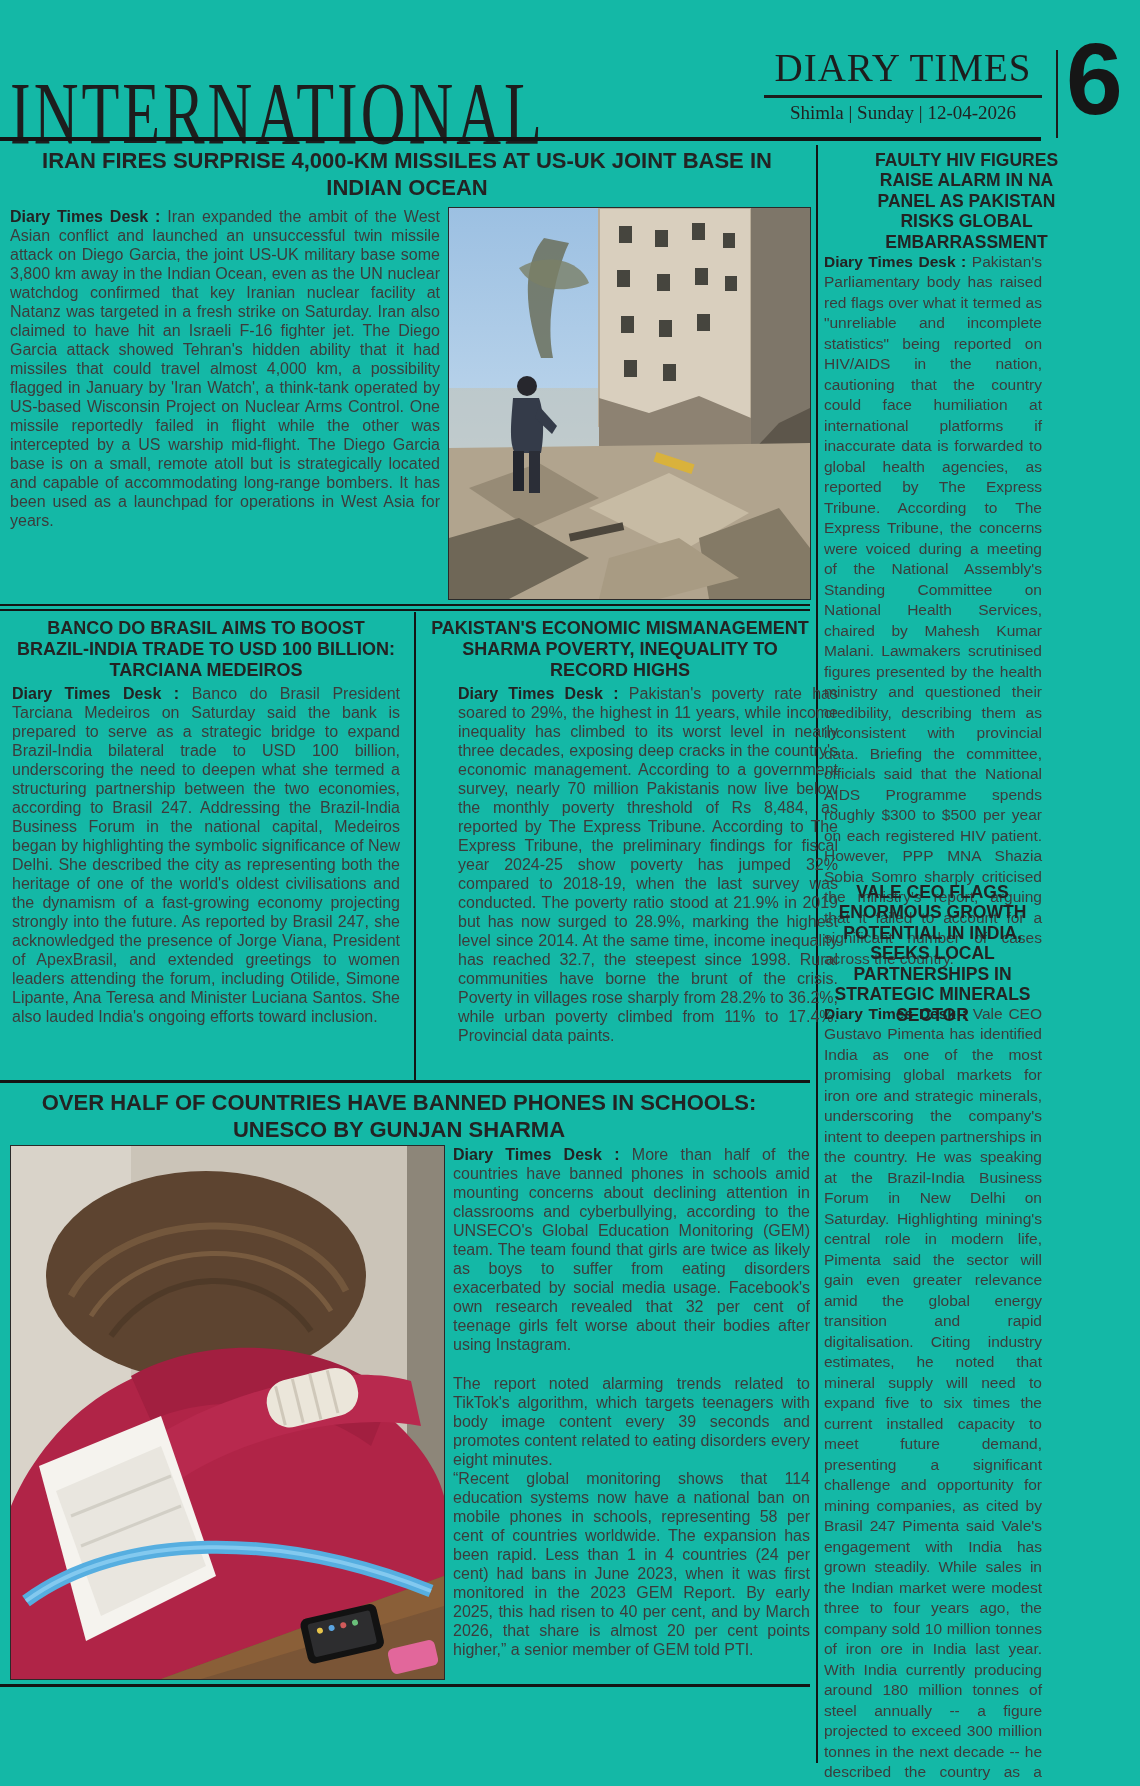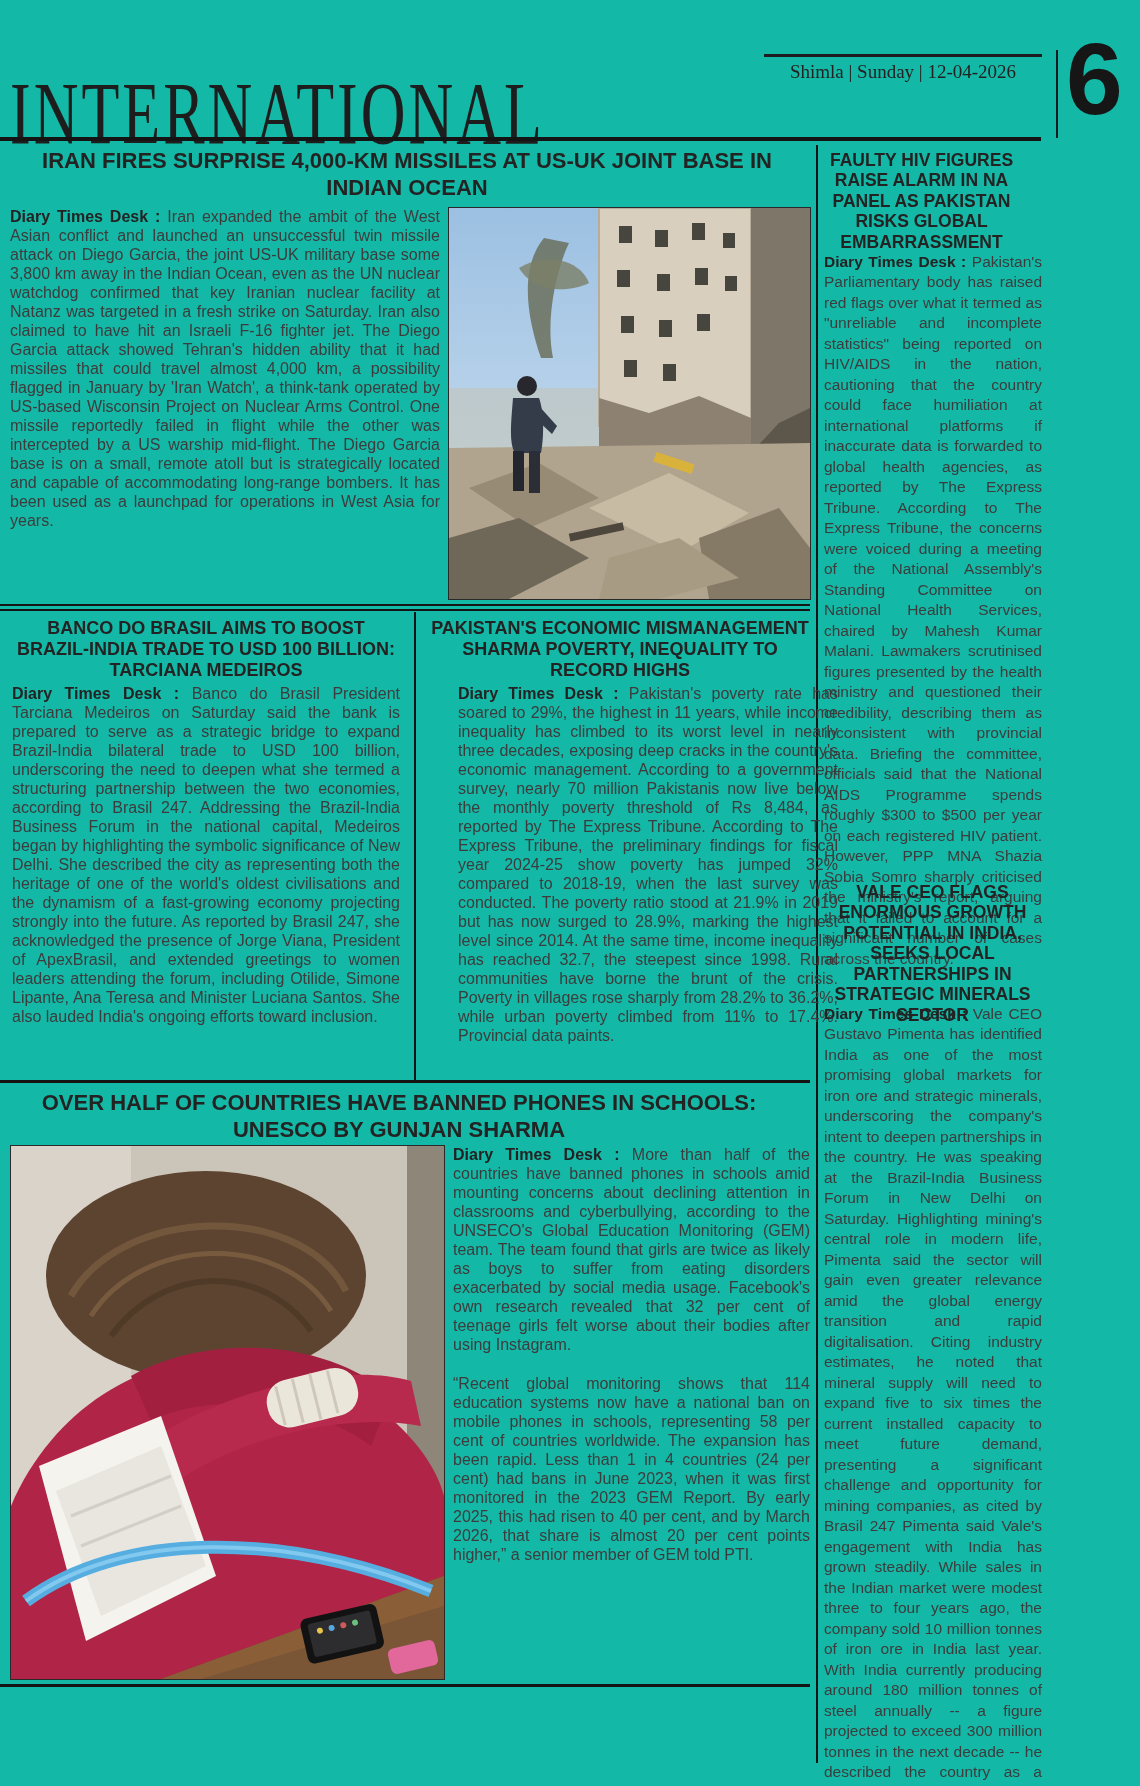--- a/index.html
+++ b/index.html
@@ -43,20 +43,21 @@
   .photo svg{display:block;}
 </style>
 </head>
 <body>
 
 <div class="page">
 
   <header>
     <div class="section-title">INTERNATIONAL</div>
     <div class="mast-right">
+      <div class="paper-name">DIARY TIMES</div>
       <div class="mast-rule"></div>
       <div class="dateline">Shimla | Sunday | 12-04-2026</div>
     </div>
     <div class="mast-divider"></div>
     <div class="page-number">6</div>
   </header>
 
   <div class="rule" style="left:0;top:137px;width:1041px;height:4px;"></div>
   <div class="rule" style="left:816px;top:145px;width:2px;height:1618px;"></div>
 
@@ -193,28 +194,29 @@
         </g>
 
         <rect x="378" y="498" width="48" height="26" rx="6" fill="#e2679b" transform="rotate(-13 402 511)"></rect>
       </svg>
     </div>
 
     <div class="abs copy" style="left:453px;top:1145px;width:357px;">
       <p><b class="desk">Diary Times Desk :</b>
          <span>More than half of the countries have banned phones in schools amid mounting concerns about declining attention in classrooms and cyberbullying, according to the UNSECO's Global Education Monitoring (GEM) team. The team found that girls are twice as likely as boys to suffer from eating disorders exacerbated by social media usage. Facebook's own research revealed that 32 per cent of teenage girls felt worse about their bodies after using Instagram.</span></p>
       <div class="gap"></div>
+      <p>The report noted alarming trends related to TikTok's algorithm, which targets teenagers with body image content every 39 seconds and promotes content related to eating disorders every eight minutes.</p>
       <p>“Recent global monitoring shows that 114 education systems now have a national ban on mobile phones in schools, representing 58 per cent of countries worldwide. The expansion has been rapid. Less than 1 in 4 countries (24 per cent) had bans in June 2023, when it was first monitored in the 2023 GEM Report. By early 2025, this had risen to 40 per cent, and by March 2026, that share is almost 20 per cent points higher,” a senior member of GEM told PTI.</p>
     </div>
   </article>
 
   <div class="rule" style="left:0;top:1684px;width:810px;height:3px;"></div>
 
   <article>
-    <h2 class="h-small abs" style="left:811px;top:150px;width:221px;">FAULTY HIV FIGURES RAISE ALARM IN NA PANEL AS PAKISTAN RISKS GLOBAL EMBARRASSMENT</h2>
+    <h2 class="h-small abs" style="left:856px;top:150px;width:221px;">FAULTY HIV FIGURES RAISE ALARM IN NA PANEL AS PAKISTAN RISKS GLOBAL EMBARRASSMENT</h2>
     <div class="abs copy-narrow" style="left:824px;top:236px;width:218px;">
       <p><b class="desk">Diary Times Desk :</b>
          <span>Pakistan's Parliamentary body has raised red flags over what it termed as "unreliable and incomplete statistics" being reported on HIV/AIDS in the nation, cautioning that the country could face humiliation at international platforms if inaccurate data is forwarded to global health agencies, as reported by The Express Tribune. According to The Express Tribune, the concerns were voiced during a meeting of the National Assembly's Standing Committee on National Health Services, chaired by Mahesh Kumar Malani. Lawmakers scrutinised figures presented by the health ministry and questioned their credibility, describing them as inconsistent with provincial data. Briefing the committee, officials said that the National AIDS Programme spends roughly $300 to $500 per year on each registered HIV patient. However, PPP MNA Shazia Sobia Somro sharply criticised the ministry's report, arguing that it failed to account for a significant number of cases across the country.</span></p>
     </div>
   </article>
 
   <article>
     <h2 class="h-small abs" style="left:820px;top:882px;width:225px;">VALE CEO FLAGS ENORMOUS GROWTH POTENTIAL IN INDIA, SEEKS LOCAL PARTNERSHIPS IN STRATEGIC MINERALS SECTOR</h2>
     <div class="abs copy-narrow" style="left:824px;top:988px;width:218px;">
       <p><b class="desk">Diary Times Desk :</b>

